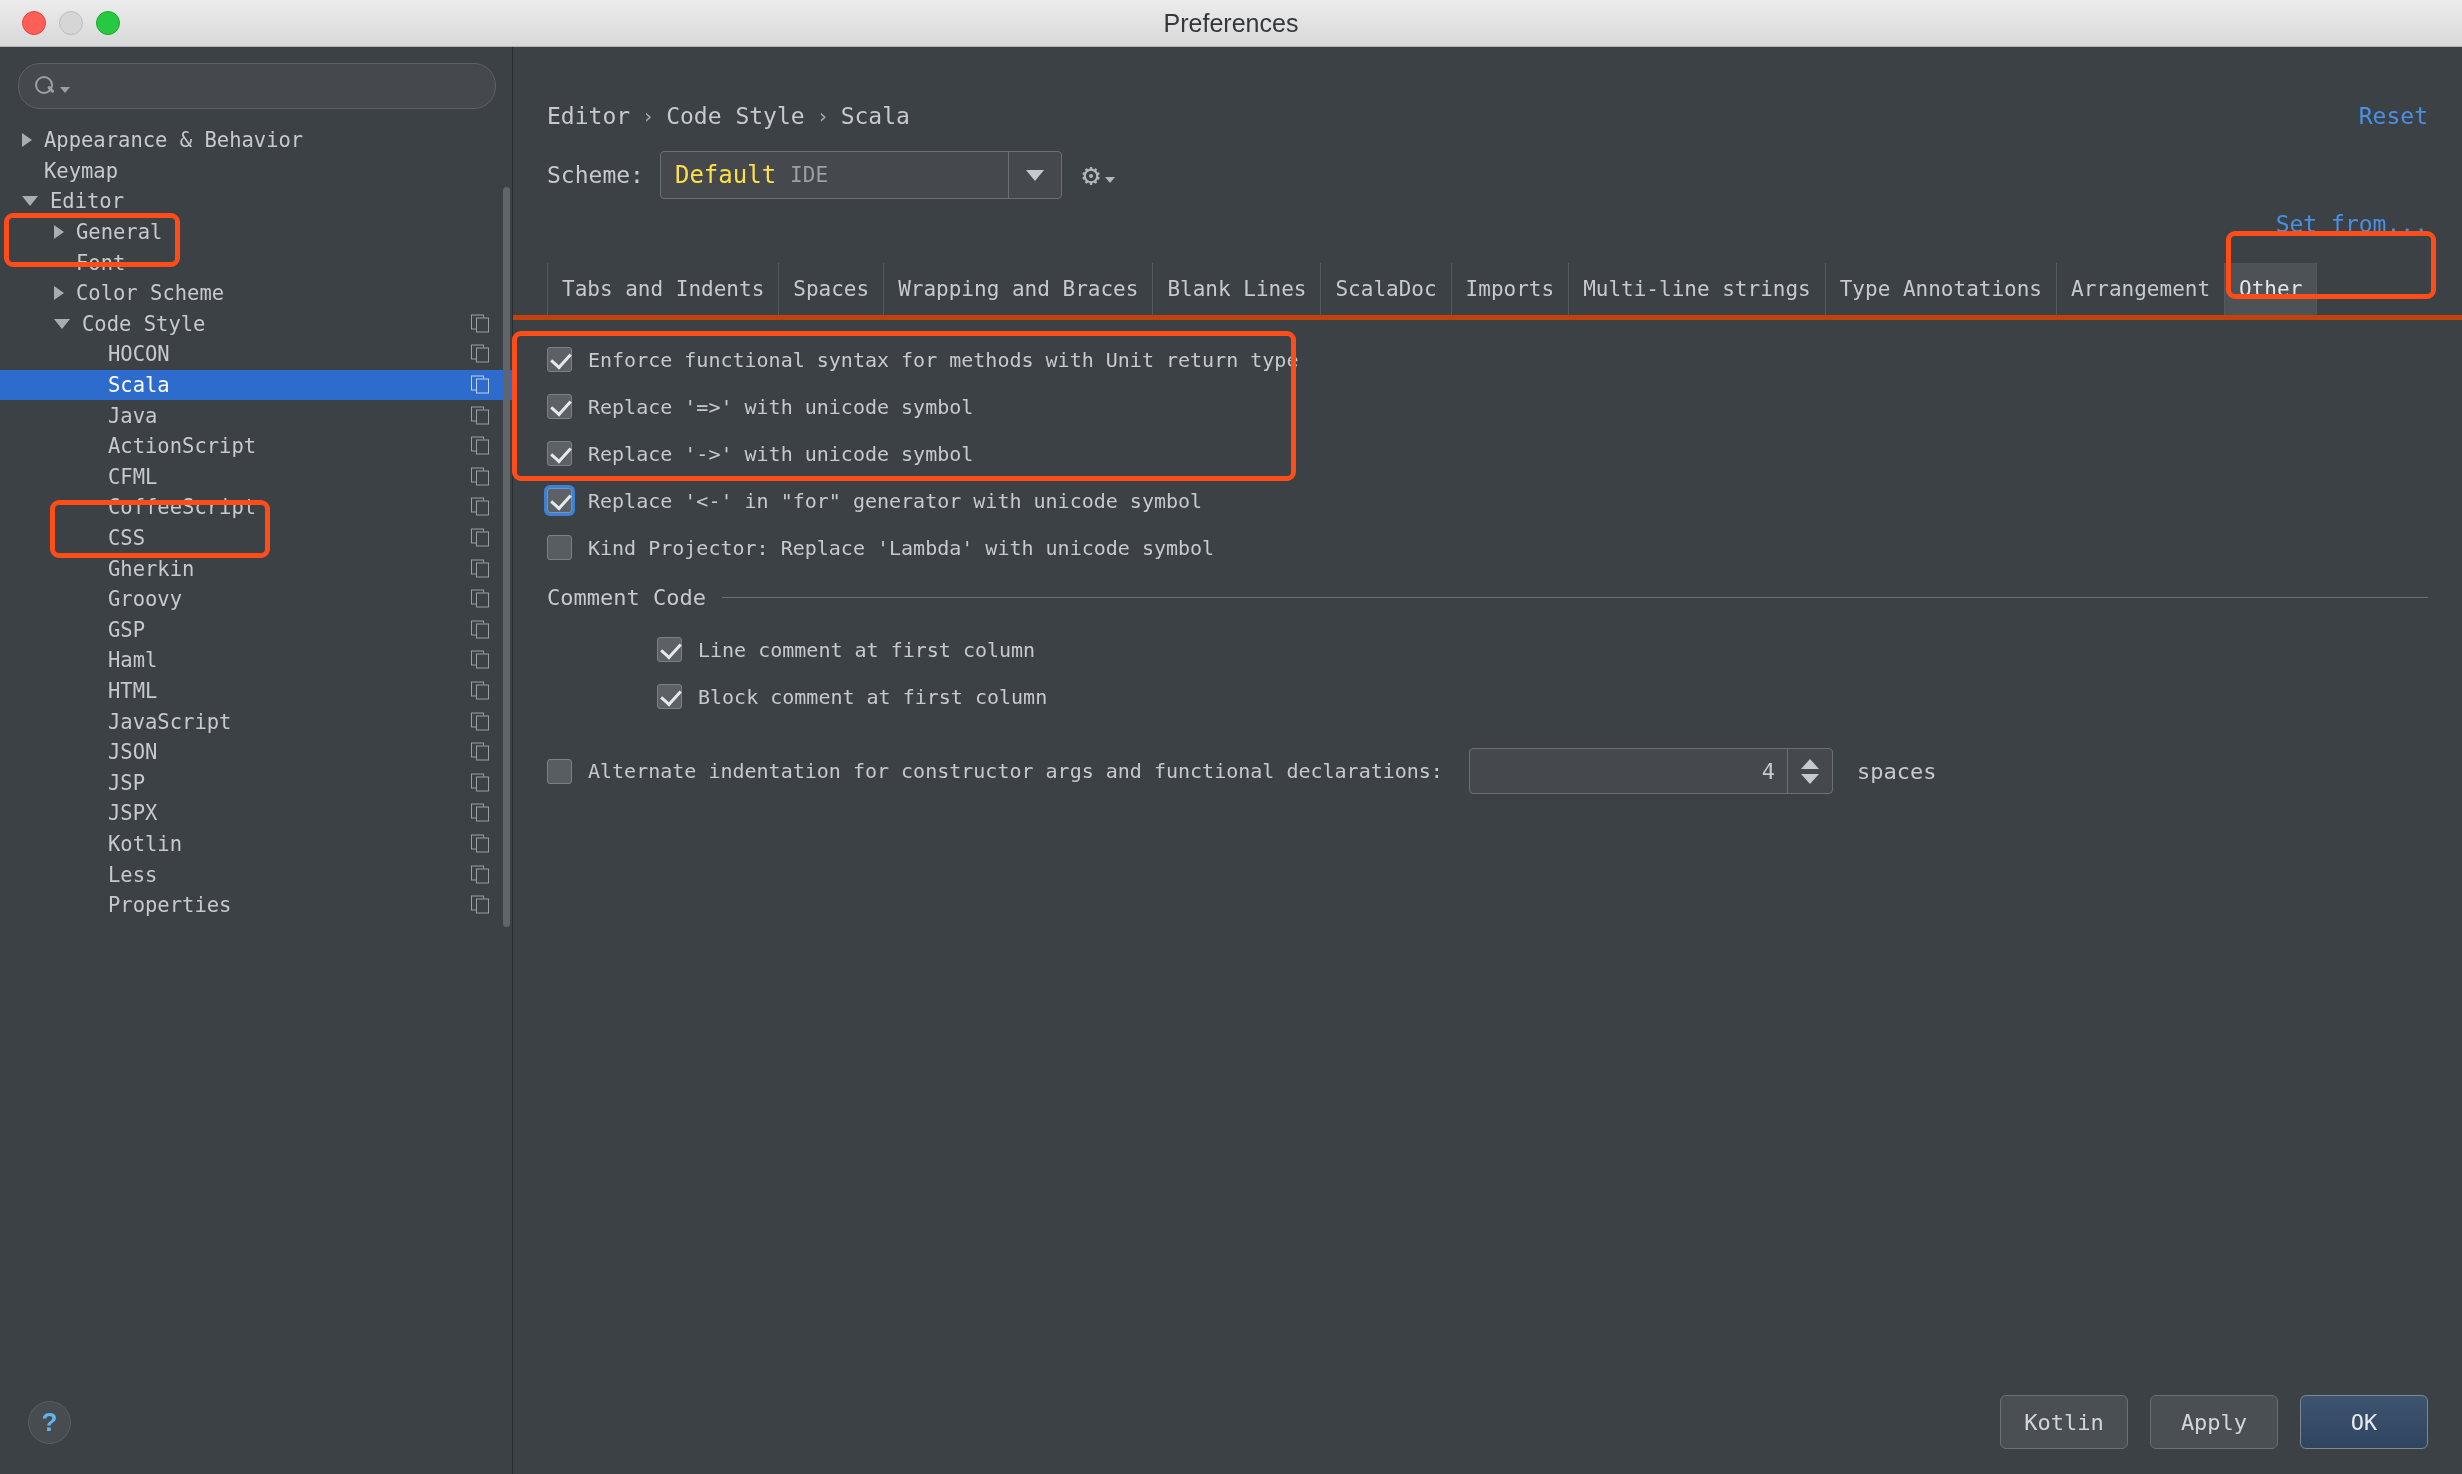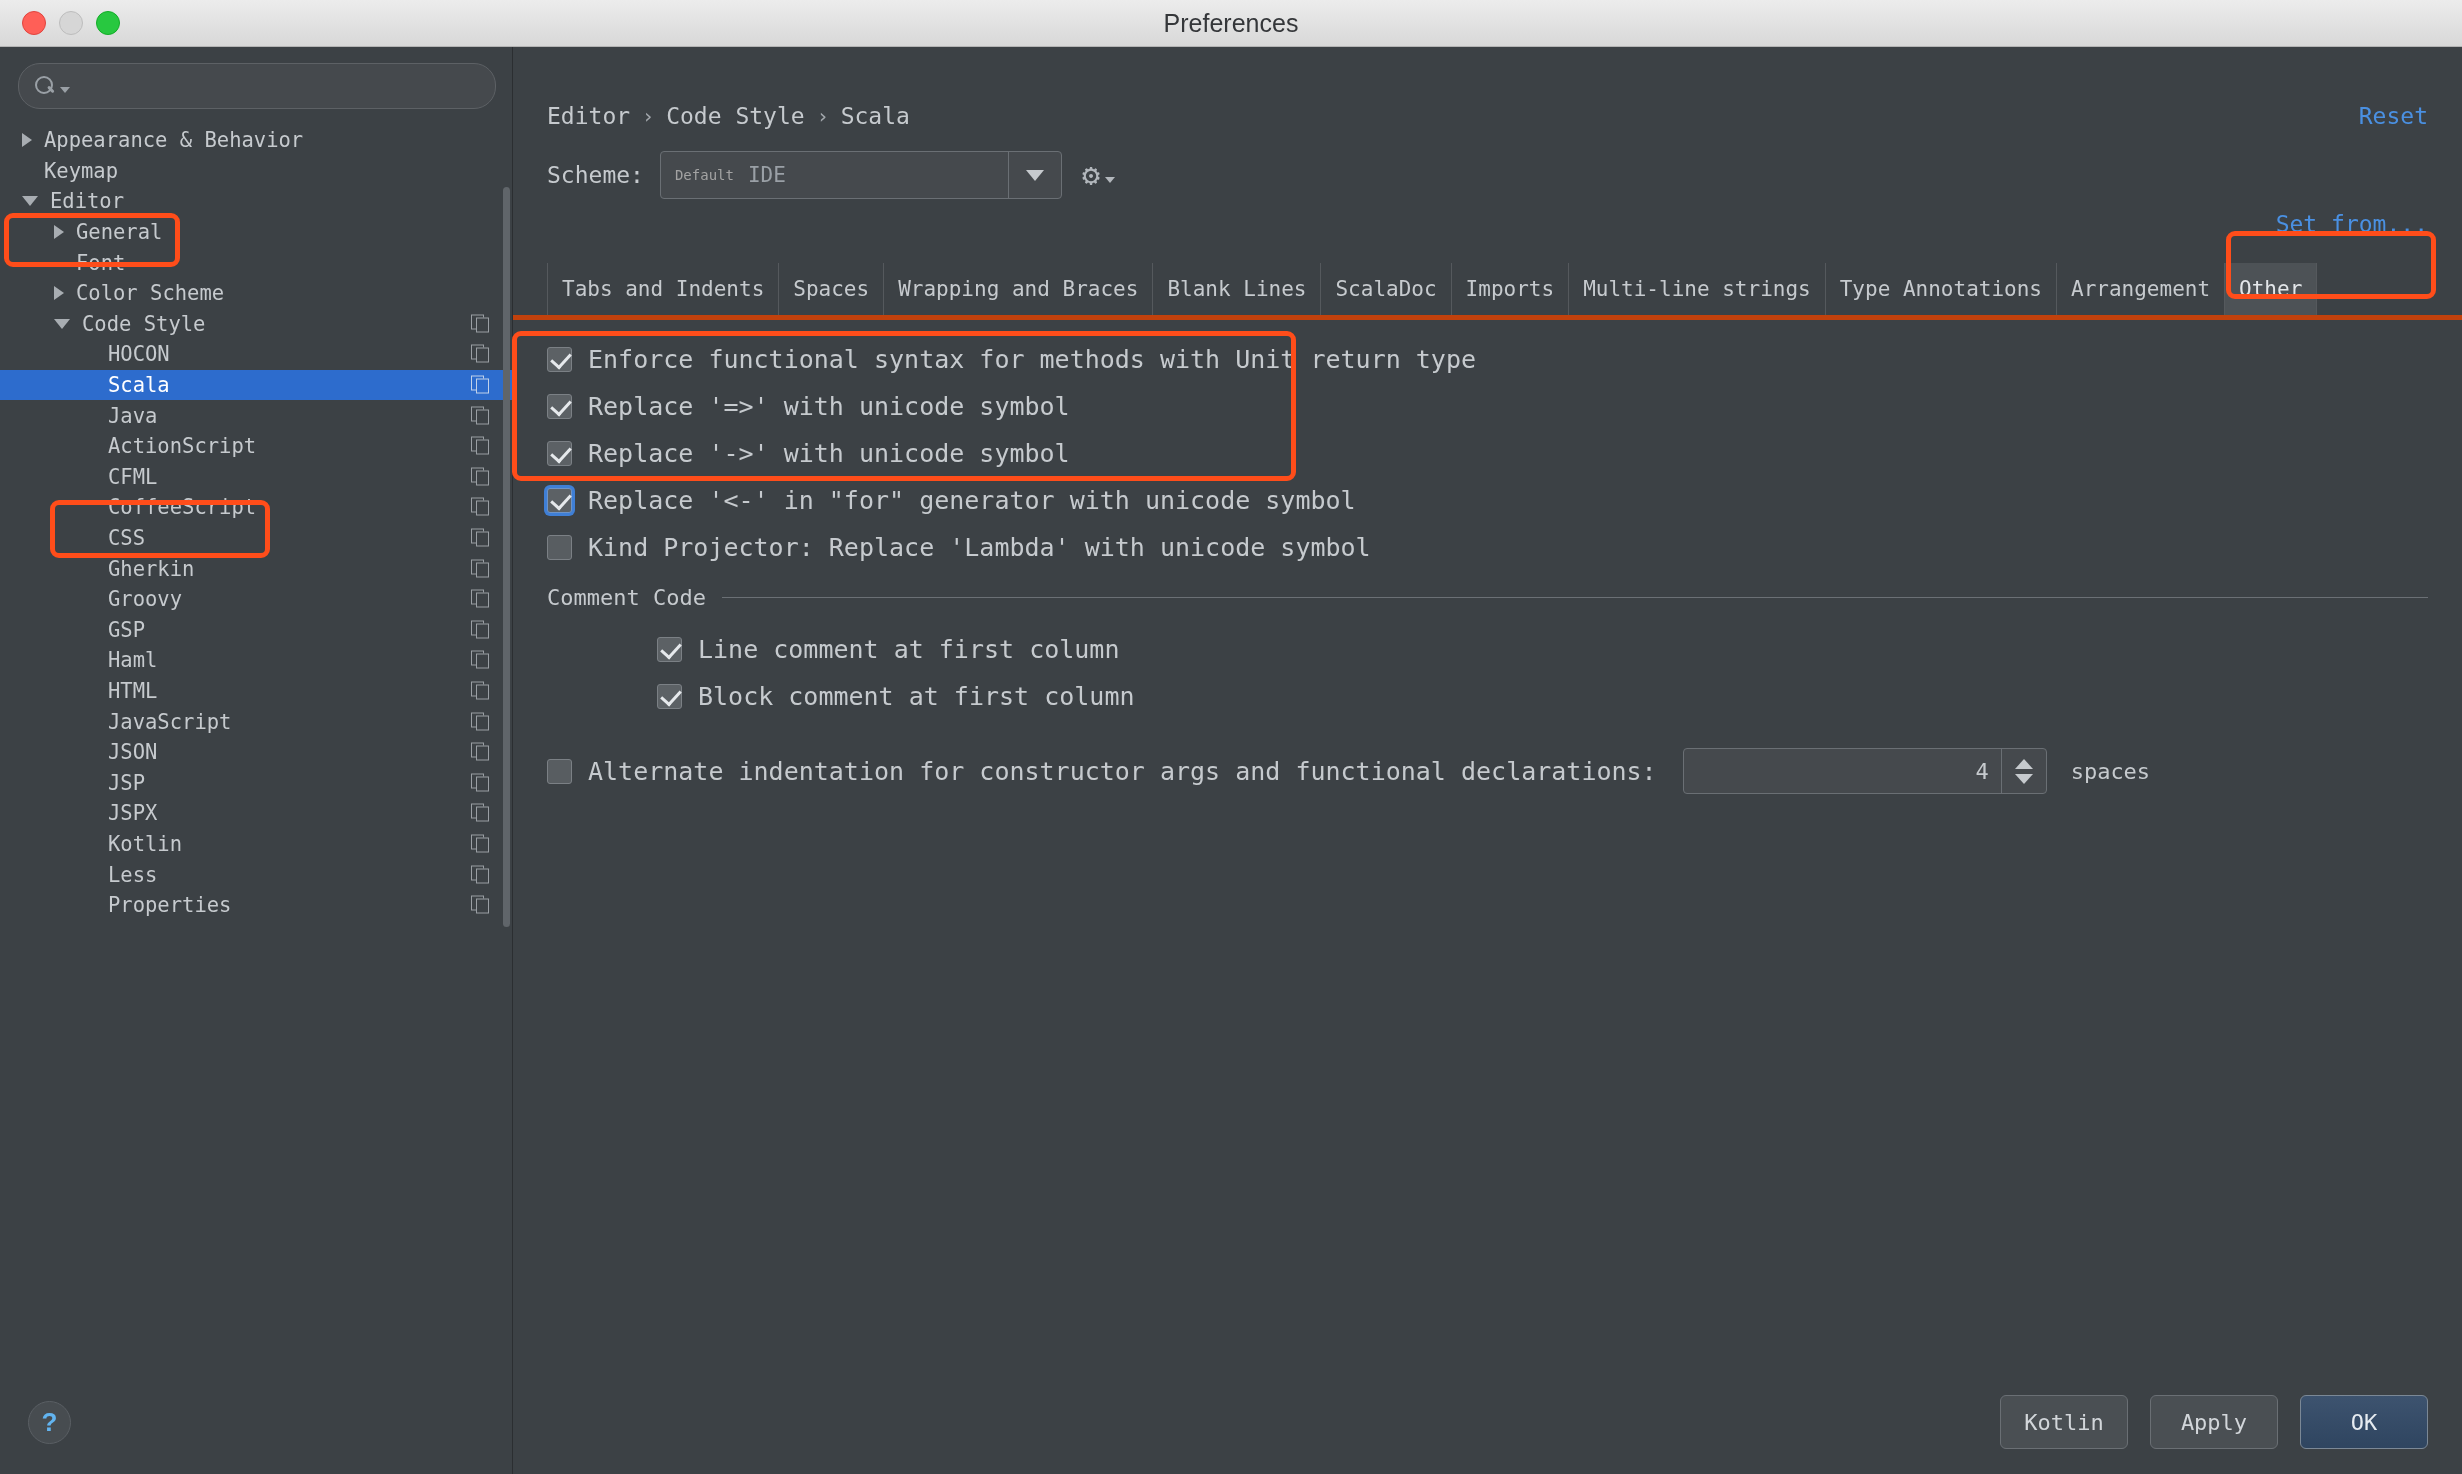--- a/index.html
+++ b/index.html
@@ -129,21 +129,21 @@
   .spacer{flex:1;}
   .link{color:#4a90e2;font-size:23px;cursor:pointer;}
 
   .schemerow{display:flex;align-items:center;padding:22px 39px 0 34px;}
   .schemelabel{color:#c6cace;font-size:23px;margin-right:16px;}
   .schemefield{
     display:flex;align-items:stretch;height:46px;
     border:1px solid #6a6f74;border-radius:4px;background:#45494d;width:400px;
   }
   .schemeval{flex:1;display:flex;align-items:center;padding-left:14px;gap:14px;}
-  .schemeval .sv1{color:#a3a3a3;font-size:14px;}
+  .schemeval .sv1{color:#fde047;font-size:24px;}
   .schemeval .sv2{color:#9aa0a6;font-size:21px;}
   .schemearrow{
     width:52px;border-left:1px solid #6a6f74;display:flex;align-items:center;justify-content:center;
   }
   .schemearrow .tri{
     width:0;height:0;border-left:9px solid transparent;border-right:9px solid transparent;
     border-top:11px solid #c6cace;
   }
   .gearwrap{display:flex;align-items:center;margin-left:20px;gap:5px;}
   .gear{font-size:30px;color:#b2b7bc;line-height:1;}
@@ -175,21 +175,21 @@
     width:25px;height:25px;flex:0 0 25px;border-radius:3px;
     border:1px solid #7b8085;background:#5c6165;
     position:relative;margin-right:16px;box-sizing:border-box;
   }
   .cb.unchecked{background:#585d61;}
   .cb.focus{box-shadow:0 0 0 3px #3f7fd6;border-color:#6d94c9;}
   .cb .tick{
     position:absolute;left:7px;top:1px;width:9px;height:16px;
     border:solid #e6e9ec;border-width:0 3px 3px 0;transform:rotate(42deg);
   }
-  .optlabel{color:#c6cace;font-size:25px;white-space:nowrap;text-align:right;}
+  .optlabel{color:#c6cace;font-size:20px;white-space:nowrap;text-align:right;}
 
   .sectionrow{display:flex;align-items:center;padding:14px 34px 0 18px;}
   .sectiontitle{color:#c6cace;font-size:22px;white-space:nowrap;padding-left:16px;}
   .sectionline{flex:1;height:1px;background:#6b7075;margin-left:16px;}
 
   .subopt{padding-left:72px;}
 
   .alt-row{display:flex;align-items:center;height:58px;padding-left:34px;margin-top:22px;}
   .spin{
     display:flex;align-items:stretch;height:44px;width:362px;

